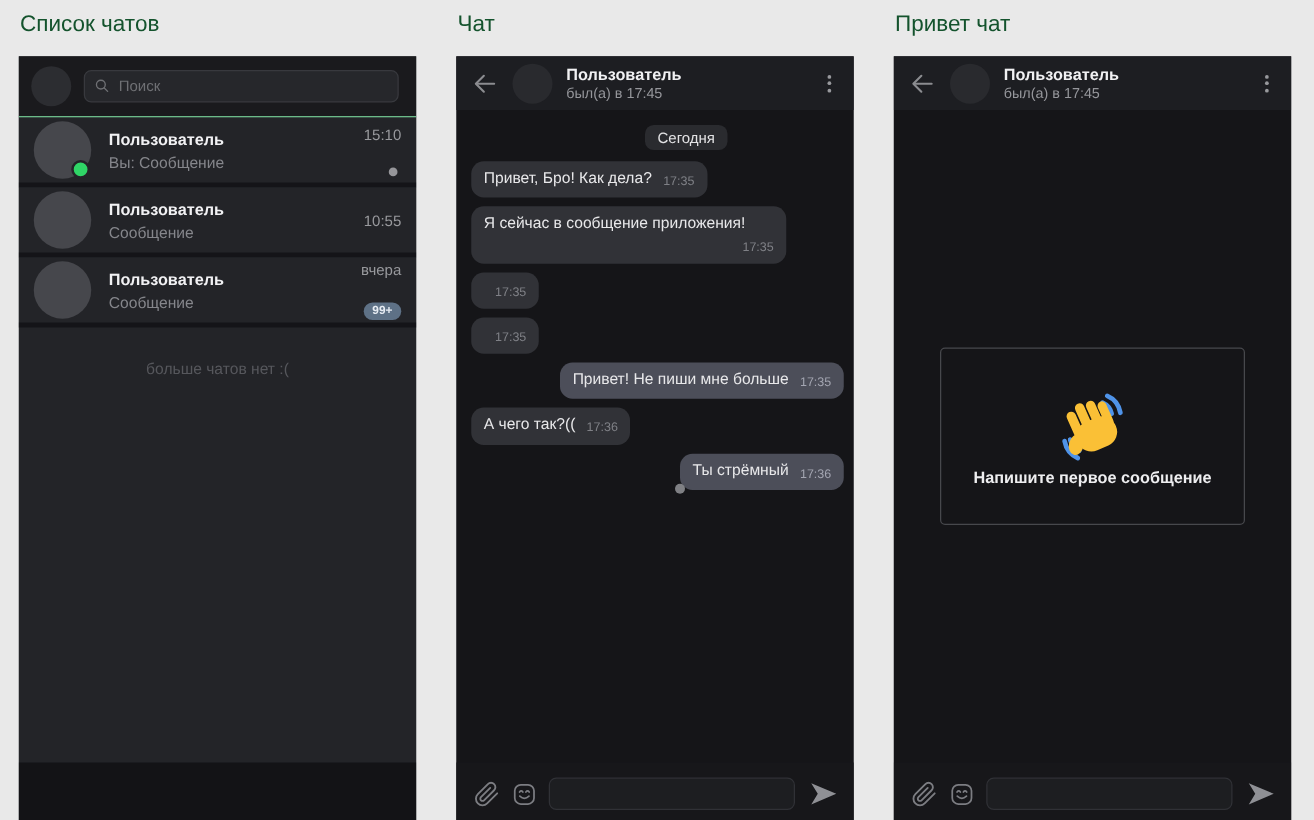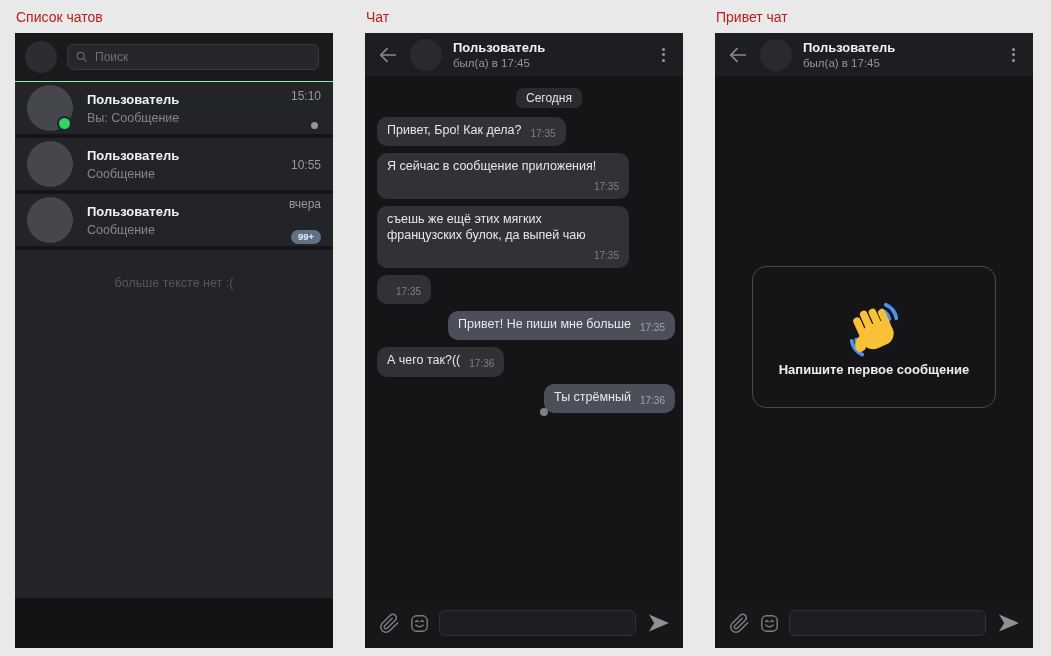--- a/index.html
+++ b/index.html
@@ -2,21 +2,21 @@
 <html style="--accent-green: #2fd566; --badge-bg: #5e7186; --bubble-in: #313237; --bubble-out: #4c4e59; --hand-yellow: #fac036; --hand-wave-blue: #4f93e8;"><head>
 <meta charset="utf-8">
 <style>
   html,body{margin:0;padding:0}
   body{
     width:1051px;height:656px;position:relative;overflow:hidden;
     background:#e9e9e9;font-family:"Liberation Sans",sans-serif;
     -webkit-font-smoothing:antialiased;
   }
   .frame{position:absolute;top:9px;width:318px}
-  .frame-label{font-size:14px;color:#b91c1c;height:16px;margin:0 0 8px 1px}
+  .frame-label{font-size:18px;color:#14532d;height:16px;margin:0 0 20px 1px}
   .phone{
     width:318px;height:615px;background:#232428;display:flex;flex-direction:column;
     overflow:hidden;
   }
   .phone.dark{background:#151518}
 
   
   .list-header{
     height:48px;min-height:48px;background:#1a1a1d;display:flex;align-items:center;
     padding:0 14px 0 10px;gap:10px;border-bottom:1px solid #86efac;
@@ -94,21 +94,21 @@
   .msg-input{
     flex:1;height:26px;box-sizing:border-box;background:#1d1e21;border:1px solid #303136;
     border-radius:6px;outline:none;color:#d8d8da;padding:0 8px;font-size:12px;
     font-family:"Liberation Sans",sans-serif;
   }
   .send-btn{padding:2px;cursor:pointer;flex:none;display:flex}
 
   
   .empty-body{flex:1;display:flex;align-items:center;justify-content:center}
   .empty-card{
-    width:242px;height:140px;border:1px solid #47484c;border-radius:14px;
+    width:242px;height:140px;border:1px solid #47484c;border-radius:4px;
     display:flex;flex-direction:column;align-items:center;justify-content:center;
   }
   .empty-card-text{font-size:13px;font-weight:bold;color:#eeeef0}
 </style>
 </head>
 <body>
 
 <section class="frame" style="left:15px">
   <div class="frame-label">Список чатов</div>
   <div class="phone">
@@ -160,21 +160,21 @@
       <div class="row-name">Пользователь</div>
       <div class="row-sub">Сообщение</div>
     </div>
     <div class="row-side">
       <div class="row-time">вчера</div>
 
       <div class="unread-badge">99+</div>
     </div>
   </div>
 </div>
-    <div class="no-more">больше тексте нет :(</div>
+    <div class="no-more">больше чатов нет :(</div>
     <footer class="list-footer"></footer>
   </div>
 </section>
 
 <section class="frame" style="left:365px">
   <div class="frame-label">Чат</div>
   <div class="phone dark">
     <header class="chat-header">
       <div class="back-btn">
         <svg width="22" height="22" viewBox="0 0 24 24" fill="none" stroke="#8b8c90" stroke-width="1.8" stroke-linecap="round" stroke-linejoin="round">
@@ -205,21 +205,21 @@
 
   <div class="msg-row in">
     <div class="bubble">
       <span class="msg-text">Я сейчас в сообщение приложения!</span><span class="msg-time">17:35</span>
       
     </div>
   </div>
 
   <div class="msg-row in">
     <div class="bubble">
-      <span class="msg-text">съешь же ещё этих мягких французских булок, да выпей чаю</span><span class="msg-time">17:35</span>
+      <span class="msg-time">17:35</span>
       
     </div>
   </div>
 
   <div class="msg-row in">
     <div class="bubble">
       <span class="msg-time">17:35</span>
       
     </div>
   </div>

